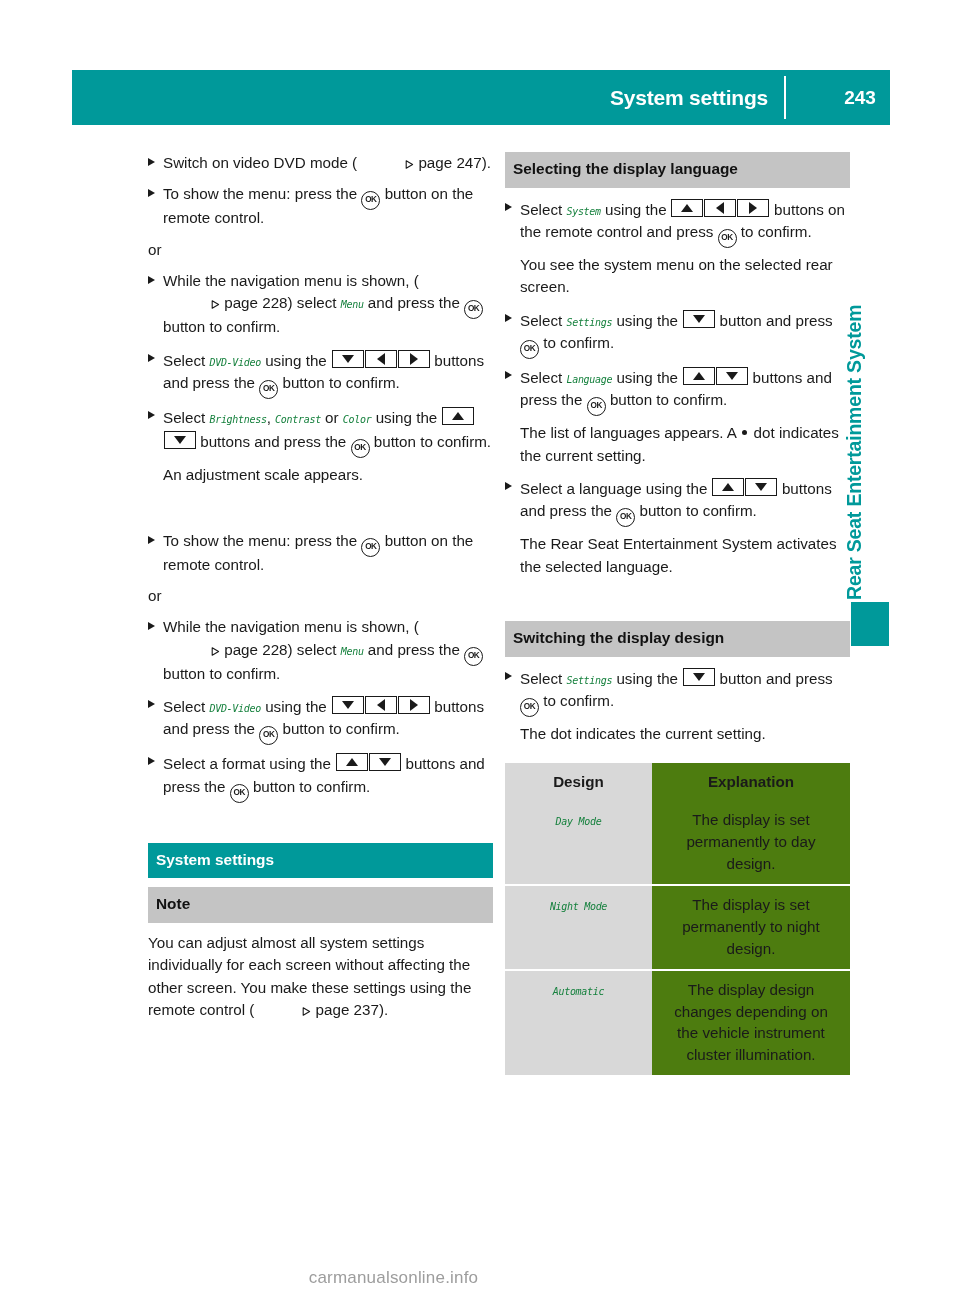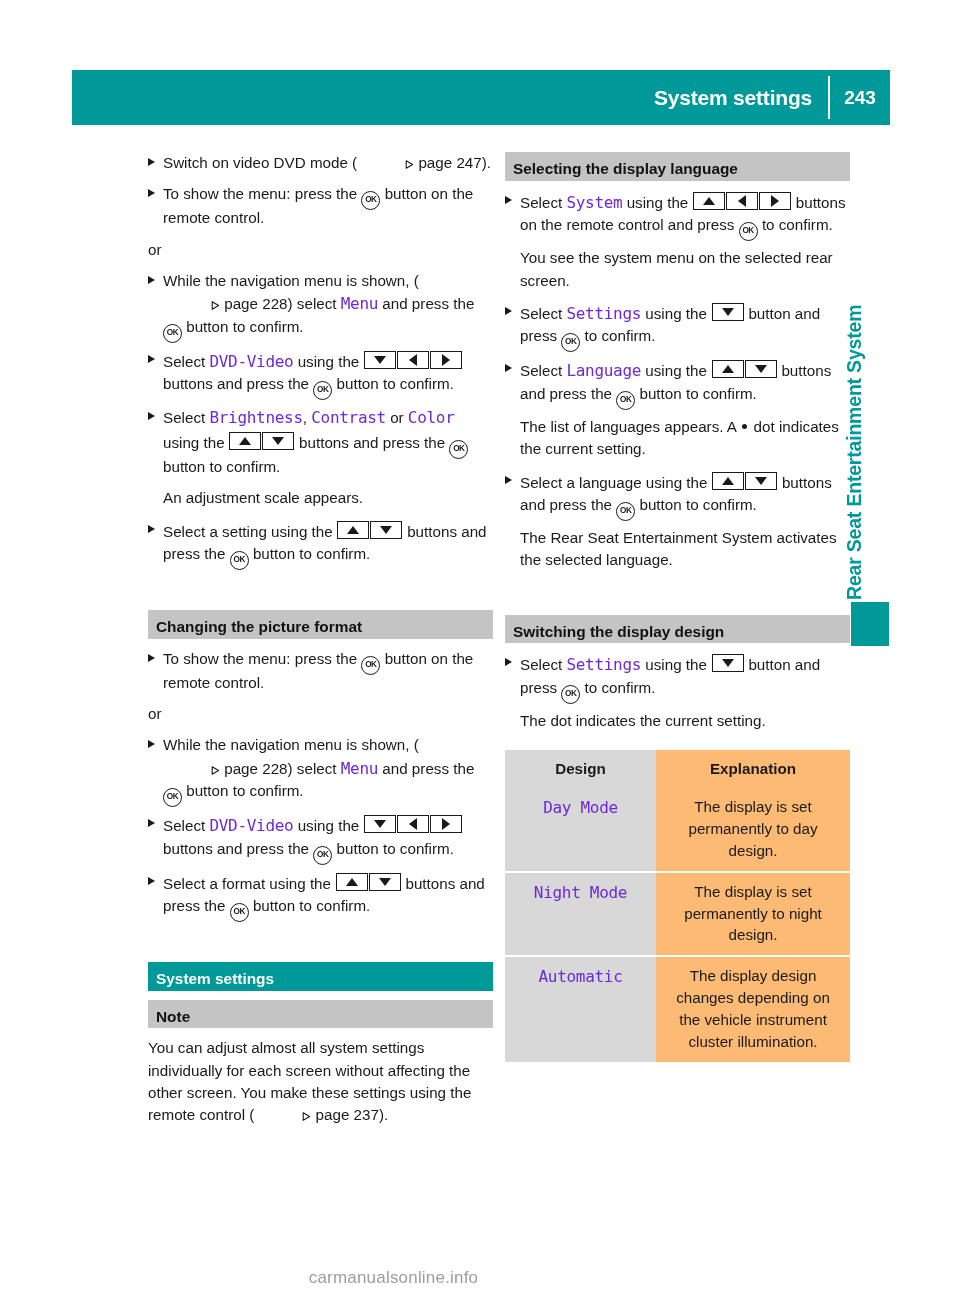--- a/index.html
+++ b/index.html
@@ -40,39 +40,40 @@
     align-self: stretch;
     background: #ffffff;
     margin: 6px 0;
   }
   .header-page {
     color: #ffffff;
     font-size: 19px;
     font-weight: bold;
     width: 60px;
     text-align: center;
+    padding-left: 44px;
   }
 
   
   .col {
     position: absolute;
     top: 152px;
     width: 345px;
     font-size: 15.2px;
     line-height: 1.47;
   }
   .col-left  { left: 148px; }
   .col-right { left: 505px; }
 
   
   .sec-head {
     background: #c4c4c4;
     font-weight: bold;
     font-size: 15.4px;
-    padding: 6px 8px 0 8px;
+    padding: 6px 8px 7px 8px;
     margin: 0 0 9px 0;
     color: #111;
   }
   .sec-head.teal {
     background: #00999A;
     color: #ffffff;
   }
   .spacer-lg { height: 34px; }
   .spacer-sm { height: 9px; }
 
@@ -93,24 +94,25 @@
   .plain {
     margin-bottom: 9px;
   }
   .cont { 
     margin-left: 15px;
     margin-bottom: 9px;
   }
 
   
   .ui {
-    color: #6d28d9;
+    color: #15803d;
     font-family: "DejaVu Sans Mono", monospace;
-    font-size: 16px;
+    font-size: 10px;
     letter-spacing: -0.3px;
+    font-style: italic;
   }
   .b { font-weight: normal; }
 
   
   .pgref { white-space: nowrap; padding-left: 48px; }
   .tri-out {
     display: inline-block;
     width: 0; height: 0;
     border-left: 7px solid #1a1a1a;
     border-top: 4.5px solid transparent;
@@ -187,21 +189,21 @@
     font-size: 15.2px;
     line-height: 1.44;
     text-align: center;
   }
   .tbl th {
     font-weight: bold;
     font-size: 15.2px;
     padding-bottom: 8px;
   }
   .c1 { width: 145px; background: #d8d8d8; }
-  .c2 { width: 200px; background: #fdba74; }
+  .c2 { width: 200px; background: #4d7c0f; }
   .tbl tr + tr .c1,
   .tbl tr + tr .c2 { border-top: 2px solid #ffffff; }
 
   
   .vtab-text {
     position: absolute;
     left: 843px;
     top: 180px;
     width: 40px;
     height: 420px;
@@ -270,31 +272,26 @@
         </div>
         <div class="step">
           <span class="step-mark"><span class="tri-out"></span></span>
           <span class="step-body">Select <span class="ui">DVD-Video</span> using the <span class="keybox down"><i></i></span><span class="keybox left"><i></i></span><span class="keybox right"><i></i></span> buttons and press the <span class="okbtn">OK</span> button to confirm.</span>
         </div>
         <div class="step">
           <span class="step-mark"><span class="tri-out"></span></span>
           <span class="step-body">Select <span class="ui">Brightness</span>, <span class="ui">Contrast</span> or <span class="ui">Color</span> using the <span class="keybox up"><i></i></span><span class="keybox down"><i></i></span> buttons and press the <span class="okbtn">OK</span> button to confirm.</span>
         </div>
         <div class="cont">An adjustment scale appears.</div>
-        <div class="step">
-          <span class="step-mark"><span class="tri-out"></span></span>
-          <span class="step-body">Select a setting using the <span class="keybox up"><i></i></span><span class="keybox down"><i></i></span> buttons and press the <span class="okbtn">OK</span> button to confirm.</span>
-        </div>
       </div>
   </div>
 
   <div class="spacer-lg"></div>
 
   <div>
-    <div class="sec-head">Changing the picture format</div>
     <div>
         <div class="step">
           <span class="step-mark"><span class="tri-out"></span></span>
           <span class="step-body"><span class="b">To show the menu:</span> press the <span class="okbtn">OK</span> button on the remote control.</span>
         </div>
       </div>
     <div class="plain">or</div>
     <div>
         <div class="step">
           <span class="step-mark"><span class="tri-out"></span></span>

